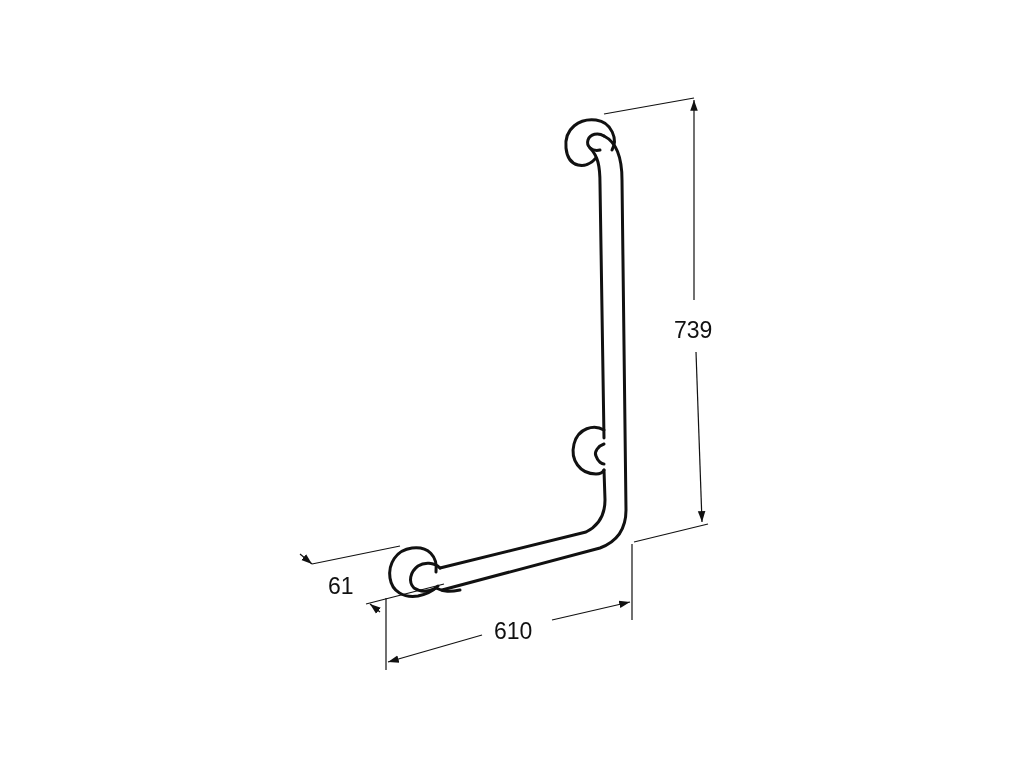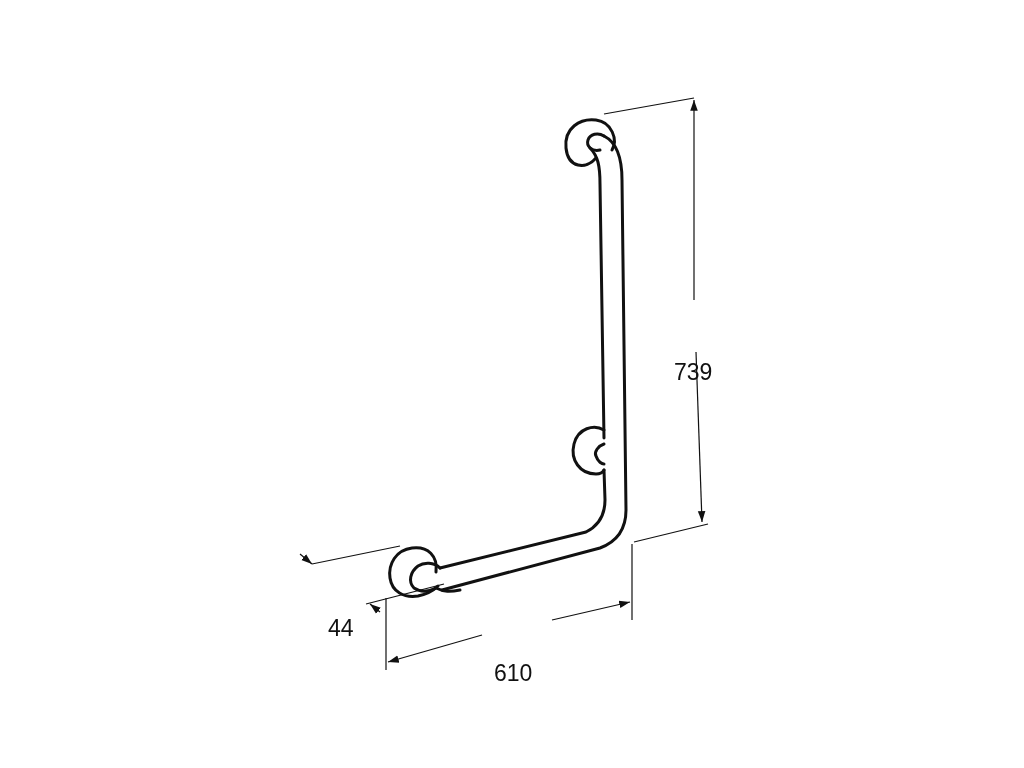--- a/index.html
+++ b/index.html
@@ -22,21 +22,20 @@
       height: 768px;
     }
     .dim-label {
       position: absolute;
       font-family: "Liberation Sans", sans-serif;
       font-size: 23px;
       color: #111111;
       background: transparent;
       line-height: 1;
       white-space: nowrap;
-      margin-top: 42px;
     }
     #label-height { left: 674px; top: 319px; }
     #label-width  { left: 494px; top: 620px; }
     #label-depth  { left: 328px; top: 575px; }
   </style>
 </head>
 <body>
 
 <svg id="drawing" viewBox="0 0 1024 768" xmlns="http://www.w3.org/2000/svg">
   <defs>
@@ -93,13 +92,13 @@
       <line x1="312" y1="564" x2="400" y2="546"></line>
       <line x1="366" y1="604" x2="444" y2="584"></line>
       <line x1="300" y1="554" x2="312" y2="564" marker-end="url(#arrow)"></line>
       <line x1="380" y1="612" x2="370" y2="604" marker-end="url(#arrow)"></line>
     </g>
   </g>
 </svg>
 
 <div class="dim-label" id="label-height">739</div>
 <div class="dim-label" id="label-width">610</div>
-<div class="dim-label" id="label-depth">44</div>
+<div class="dim-label" id="label-depth">61</div>
 
 </body></html>

